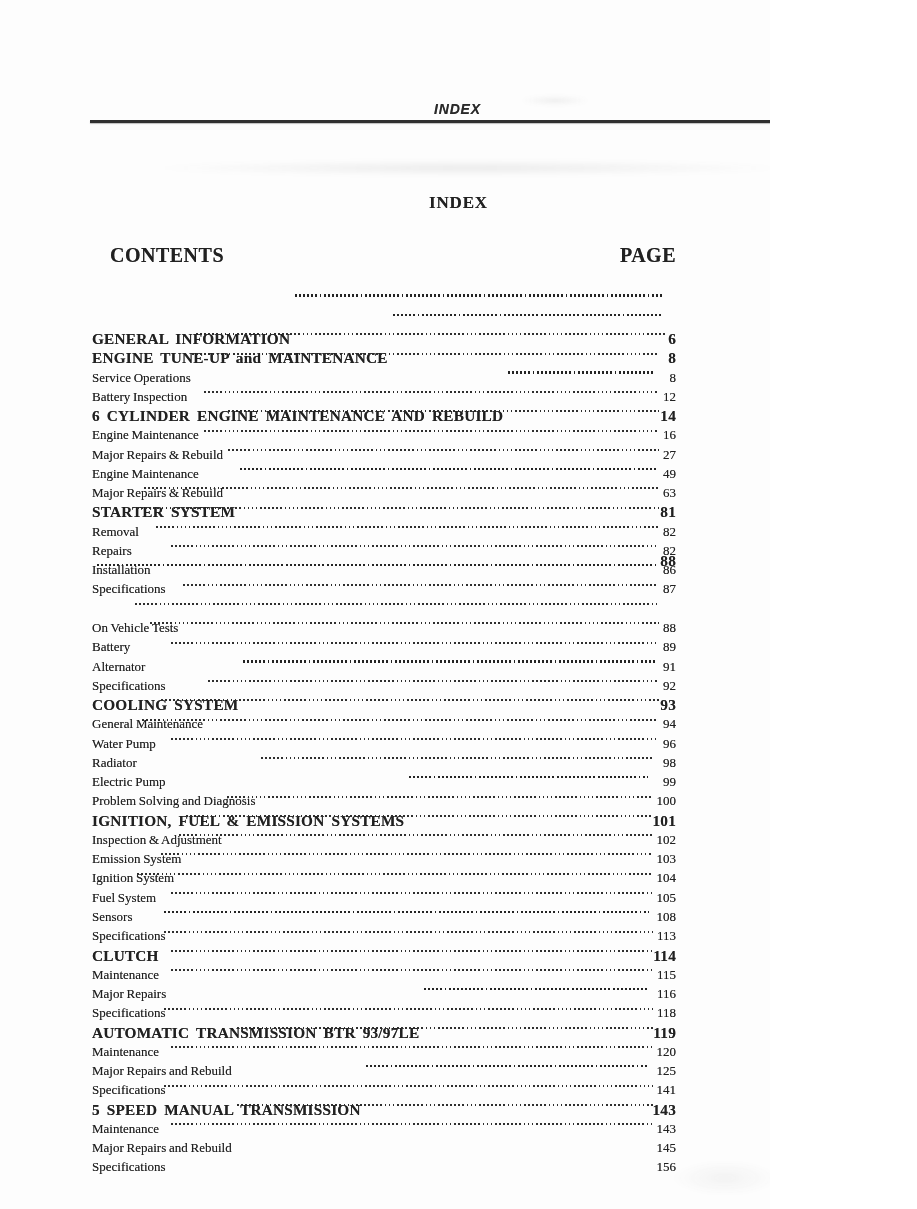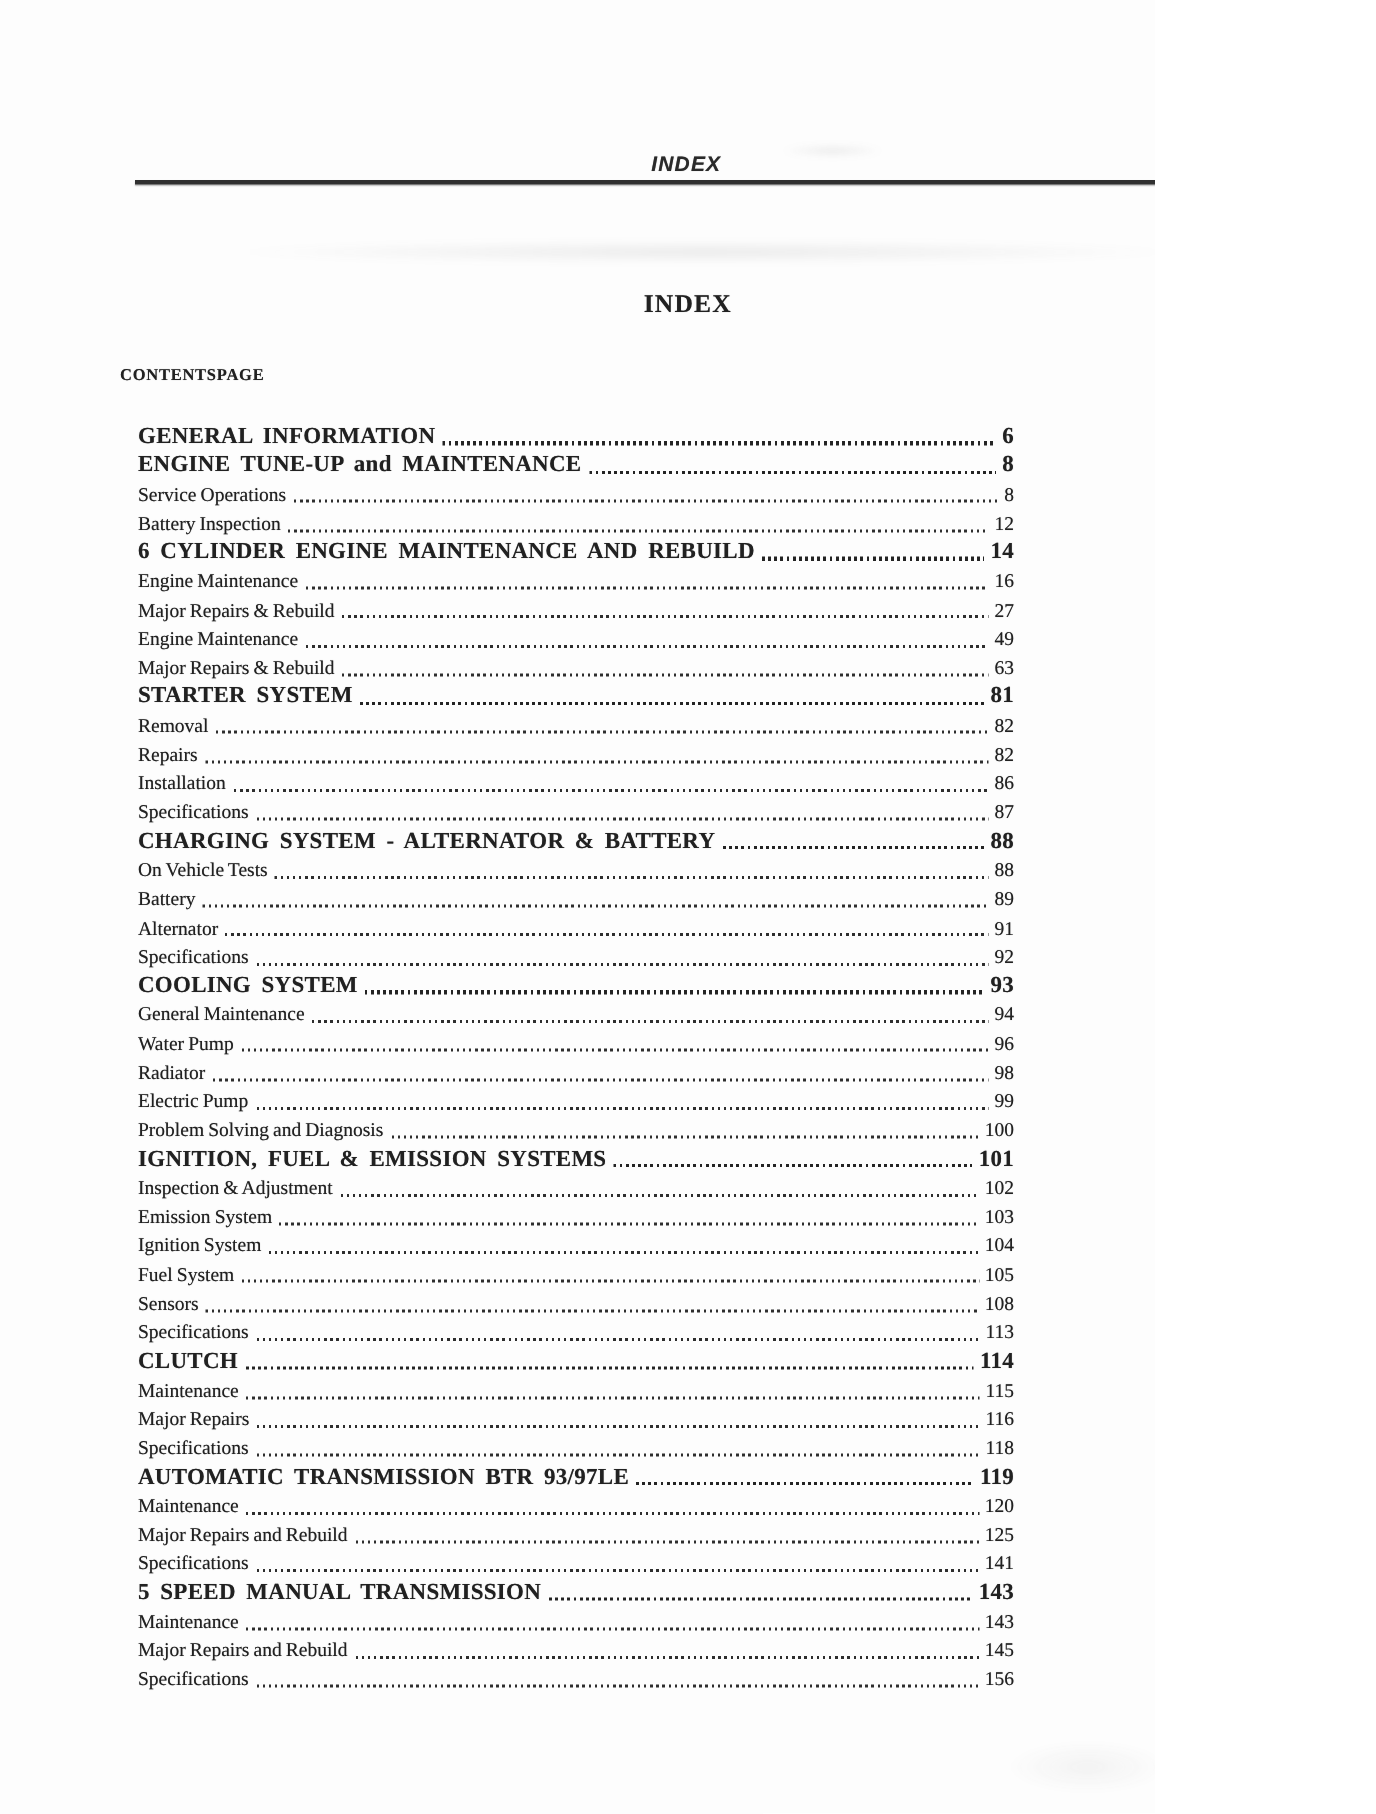--- a/index.html
+++ b/index.html
@@ -50,46 +50,47 @@
     font-weight: bold;
     font-size: 17px;
     letter-spacing: 0.8px;
     margin: 0;
   }
 
   
   .heading-row {
     position: absolute;
     top: 244px;
-    left: 80px;
+    left: 110px;
     right: 94px;
     display: flex;
+    justify-content: space-between;
     font-weight: bold;
-    font-size: 11px;
+    font-size: 20px;
     letter-spacing: 0.5px;
   }
 
   
   .toc {
     position: absolute;
     top: 281px;
     left: 92px;
     right: 94px;
   }
 
   .toc-row {
     display: flex;
     align-items: baseline;
     line-height: 19.28px;
     height: 19.28px;
     font-size: 13px;
     white-space: nowrap;
   }
 
-  .toc-row .label { word-spacing: -0.5px; }
+  .toc-row .label { word-spacing: -0.5px; margin-top: 48px; }
 
   .toc-row .leader {
     flex: 1;
     height: 2px;
     align-self: flex-end;
     margin: 0 4px 3.5px 5px;
     background-image: repeating-linear-gradient(
       to right, #2e2e2e 0 1.6px, transparent 1.6px 4.1px);
   }
 
@@ -216,21 +217,20 @@
     <span class="pagenum">86</span>
   </div>
 
   <div class="toc-row">
     <span class="label">Specifications</span>
     <span class="leader"></span>
     <span class="pagenum">87</span>
   </div>
 
   <div class="toc-row bold">
-    <span class="label">CHARGING SYSTEM - ALTERNATOR &amp; BATTERY</span>
     <span class="leader"></span>
     <span class="pagenum">88</span>
   </div>
 
   <div class="toc-row">
     <span class="label">On Vehicle Tests</span>
     <span class="leader"></span>
     <span class="pagenum">88</span>
   </div>
 

